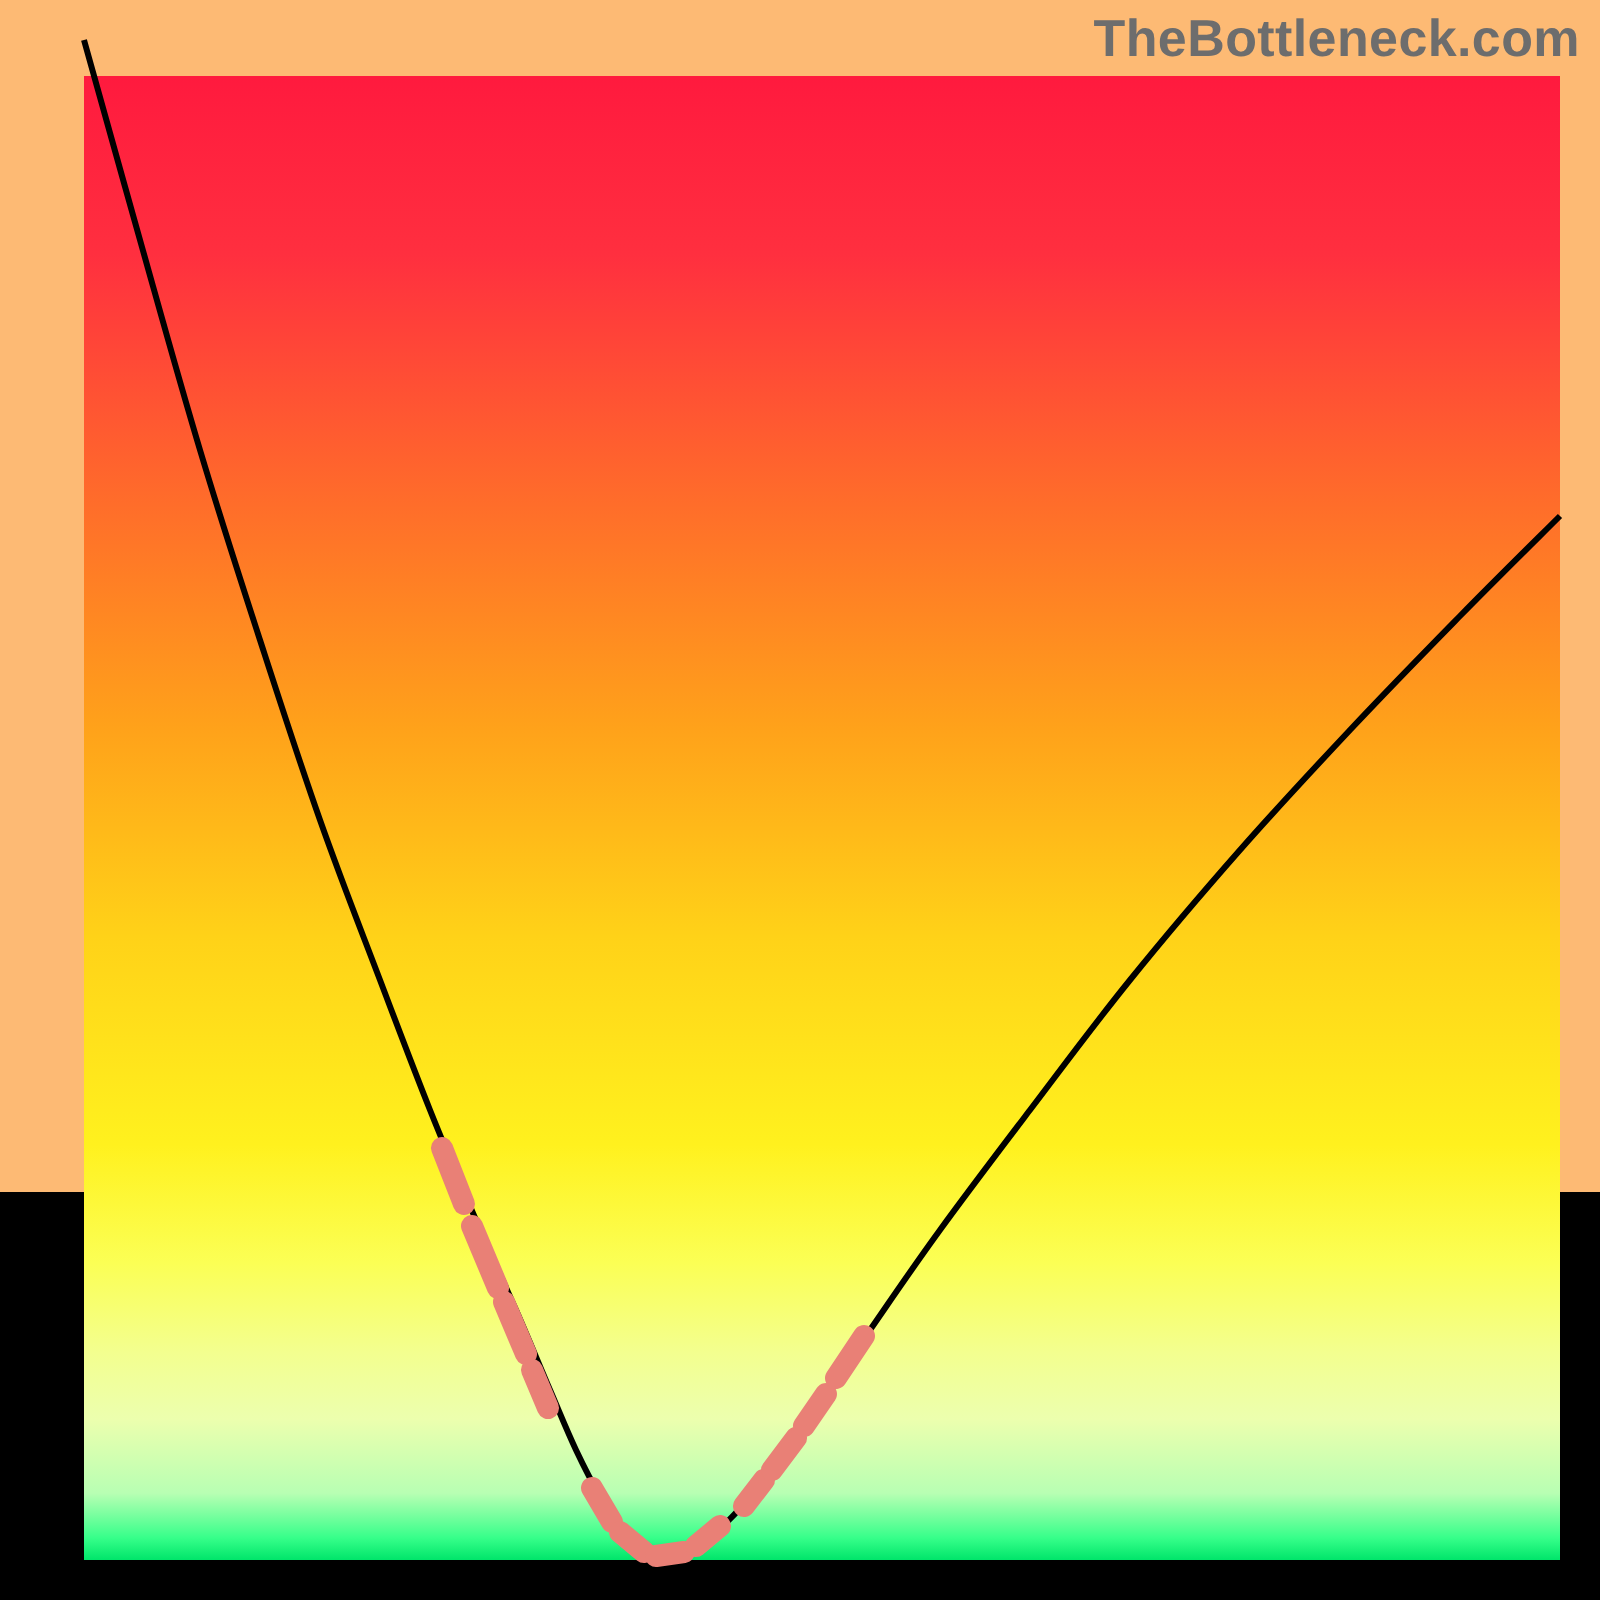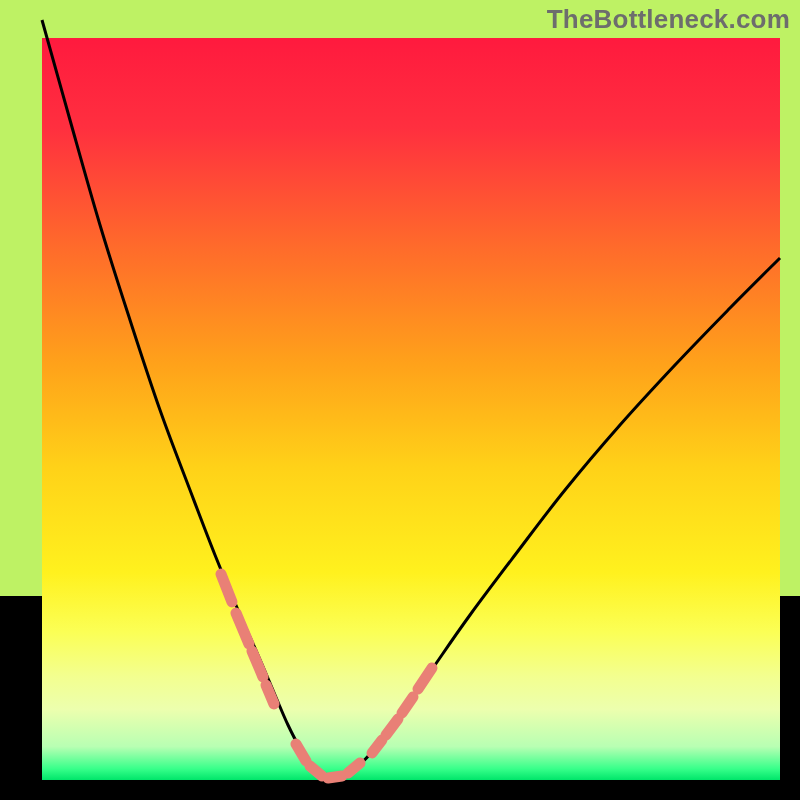--- a/index.html
+++ b/index.html
@@ -7,21 +7,21 @@
     padding: 0;
     width: 800px;
     height: 800px;
     background: #000;
     overflow: hidden;
   }
   .frame {
     position: relative;
     width: 800px;
     height: 596px;
-    background: #bef264;
+    background: #fdba74;
   }
   .watermark {
     position: absolute;
     top: 4px;
     right: 10px;
     font-family: Arial, Helvetica, sans-serif;
     font-size: 26px;
     font-weight: 600;
     color: #6d6d6d;
     letter-spacing: 0.2px;

